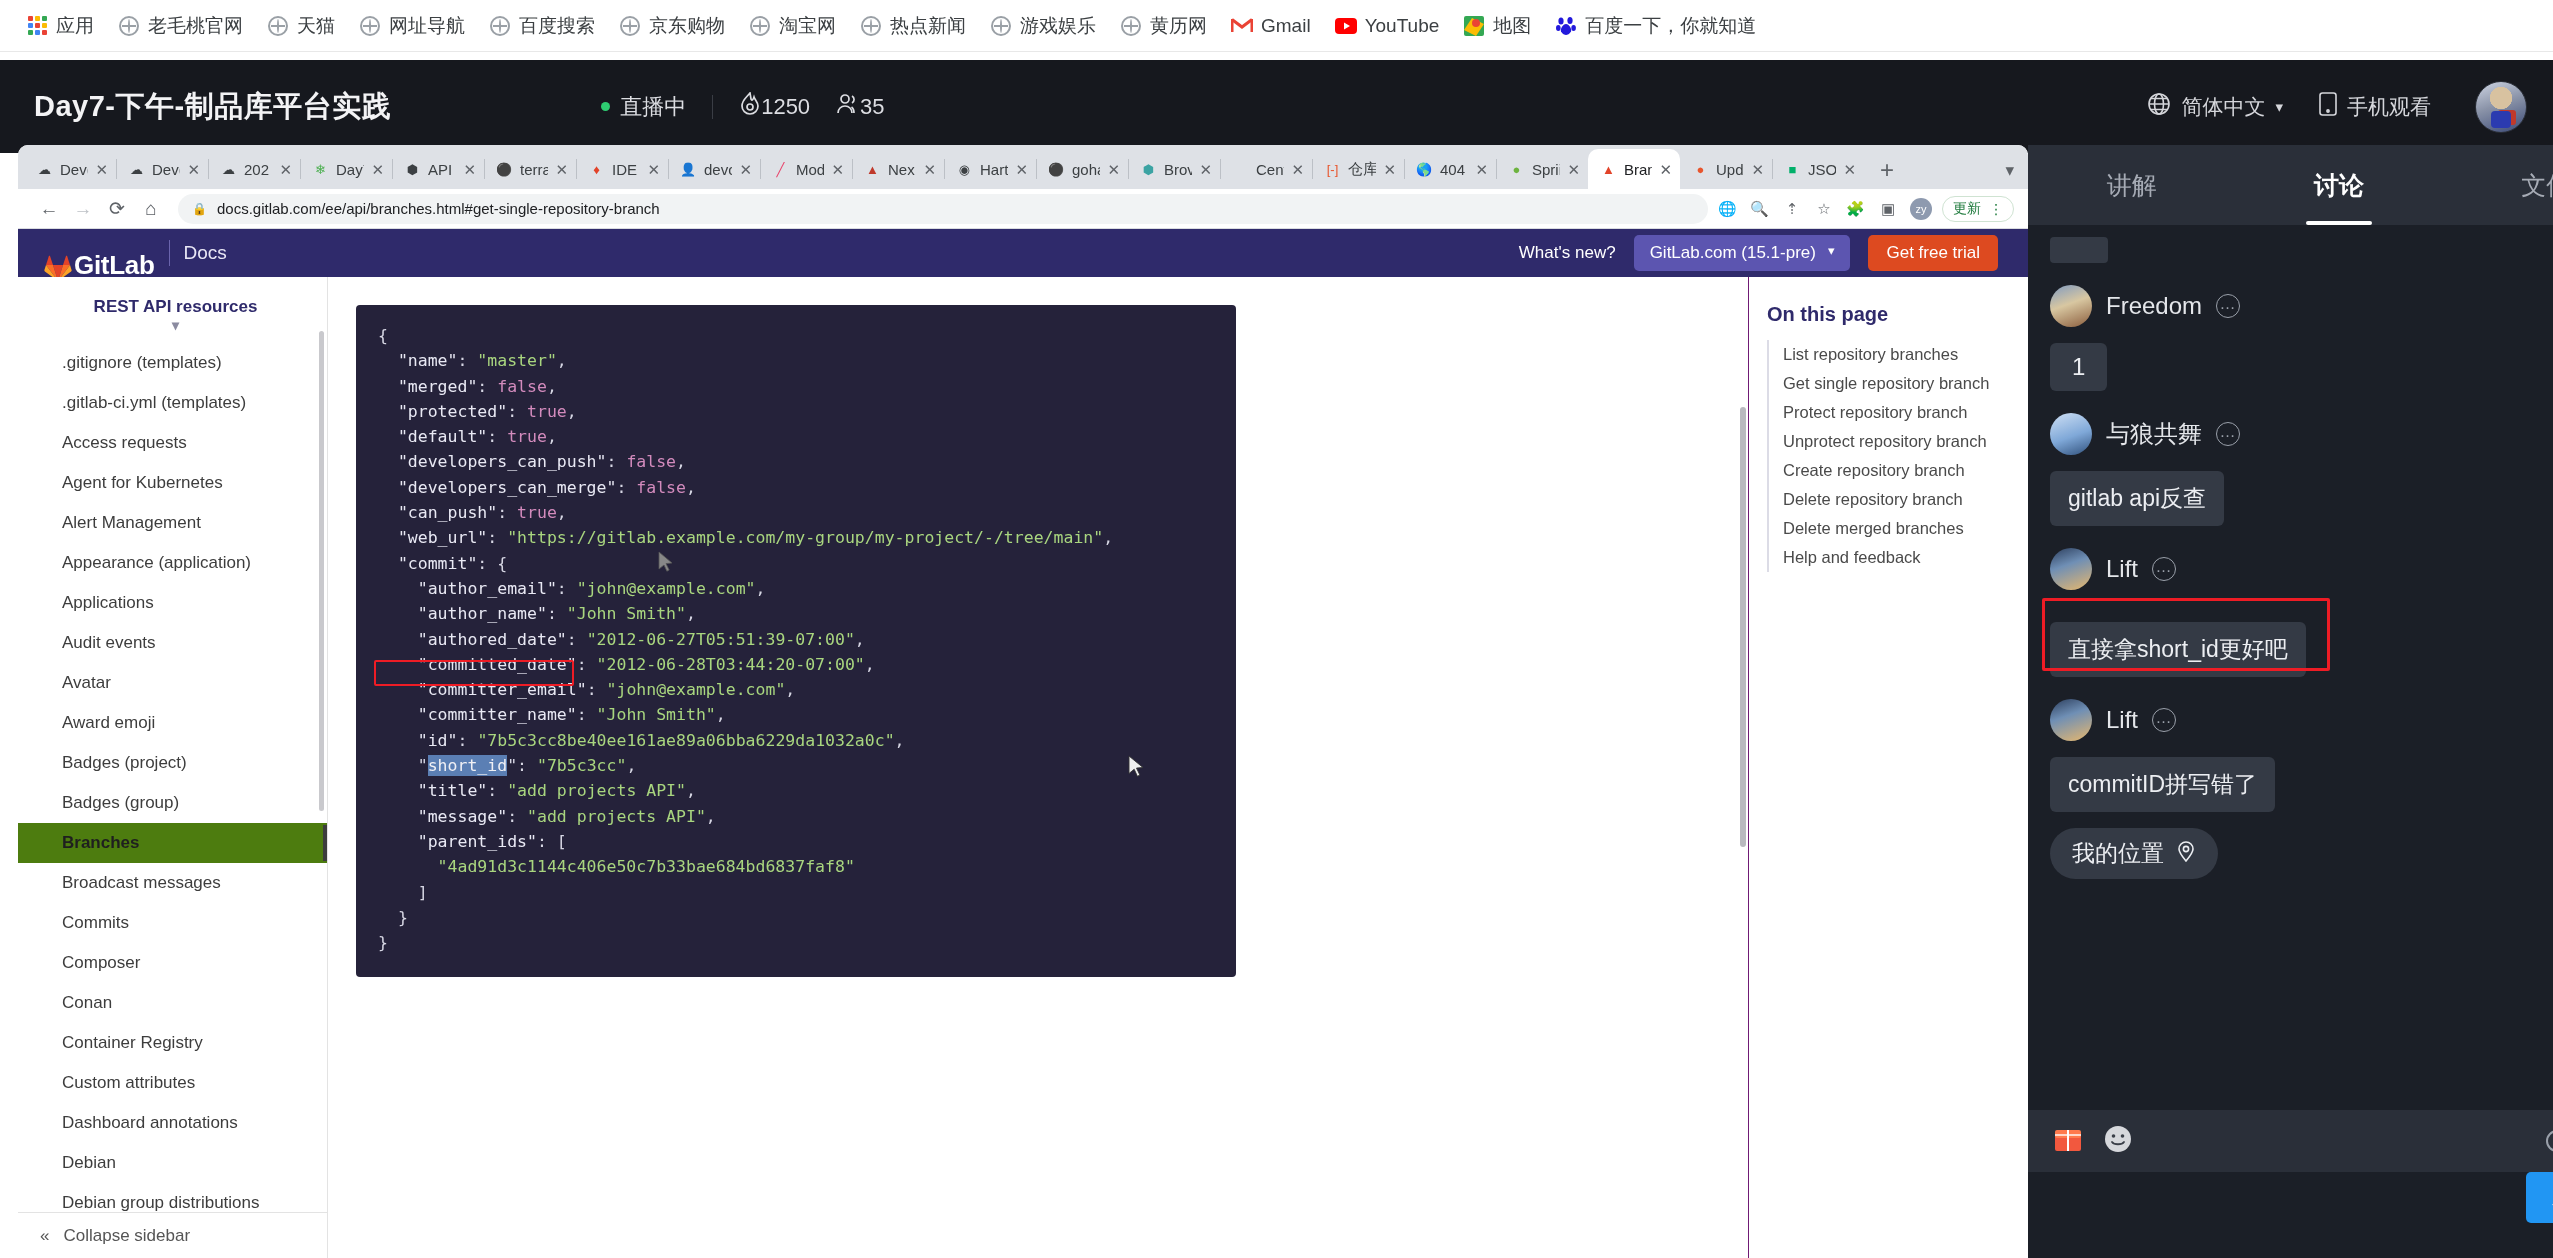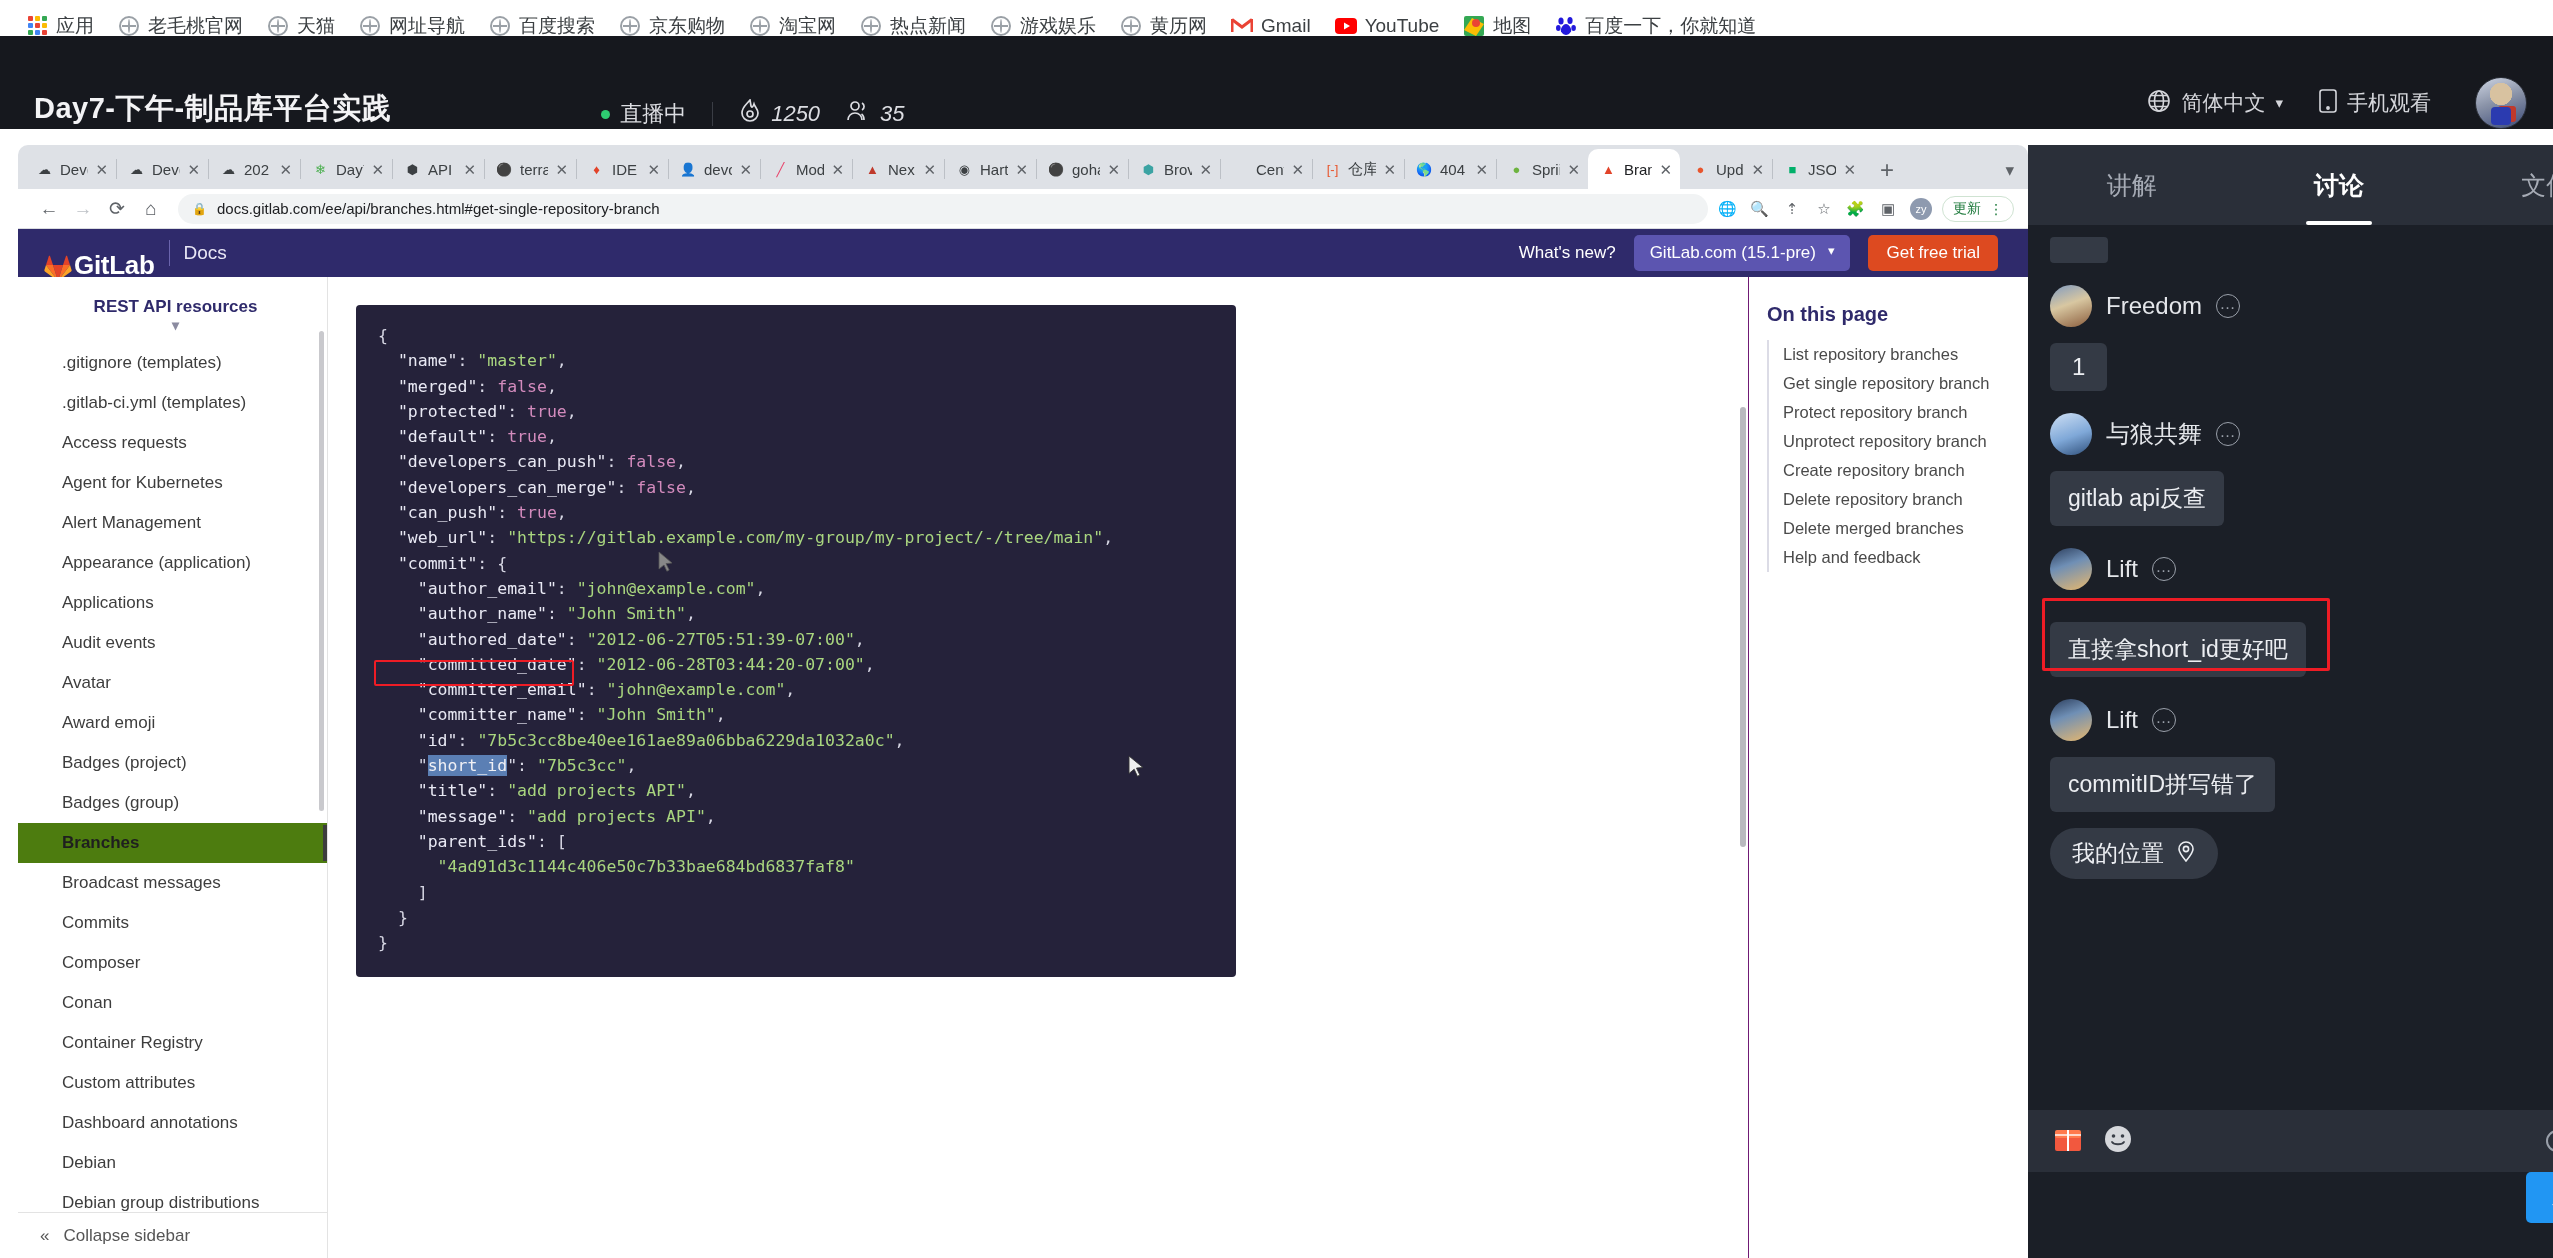--- a/index.html
+++ b/index.html
@@ -54,24 +54,24 @@
     width:14px; height:2px; background:#9aa0a6;
   }
   .globe-ic::after {
     content:""; position:absolute; left:7px; top:1px;
     width:2px; height:14px; background:#9aa0a6;
     border-radius:50%;
   }
 
   
   .live-header {
-    position: absolute; top: 36px; left: 0;
+    position: absolute; top: 60px; left: 0;
     width: 2553px; height: 93px;
     background: #16181e;
-    display: flex; align-items: flex-end;
+    display: flex; align-items: center;
     color: #e8e8ea;
   }
   .live-title {
     font-size: 29px; font-weight: 600;
     color: #f3f3f5;
     margin-left: 34px;
     letter-spacing: 0.5px;
   }
   .live-status {
     display: flex; align-items: center;
@@ -81,24 +81,23 @@
   .live-dot {
     width: 9px; height: 9px; border-radius: 50%;
     background: #2ecc71; margin-right: 10px;
   }
   .live-label { font-size: 22px; color: #dcdde2; }
   .live-sep {
     width: 1px; height: 24px; background: #3a3d45;
     margin: 0 26px;
   }
   .live-metric {
-    display: flex; align-items: center; gap: 10px;
+    display: flex; align-items: center; gap: 0;
     font-size: 22px; color: #dcdde2;
     margin-right: 26px;
-    font-style: italic;
   }
   .live-right {
     margin-left: auto; display: flex; align-items: center;
     gap: 0px; padding-right: 26px;
   }
   .hdr-btn {
     display: flex; align-items: center; gap: 10px;
     font-size: 21px; color: #d5d6db;
     padding: 0 18px; cursor: pointer;
   }

